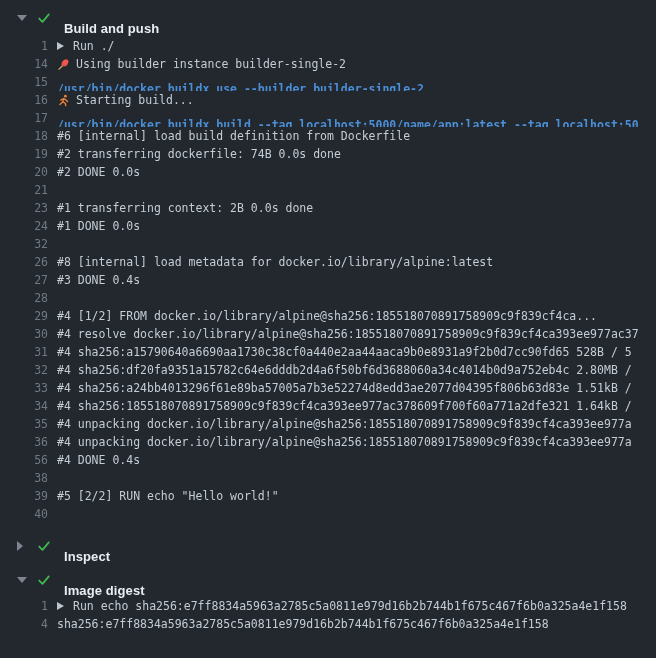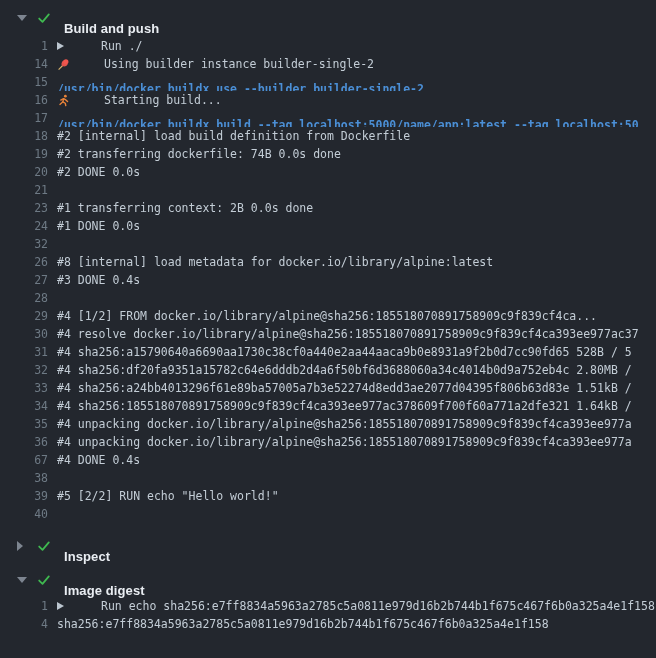--- a/index.html
+++ b/index.html
@@ -29,21 +29,21 @@
     font-size:13px;font-weight:bold;color:#e9edf2;letter-spacing:.1px;margin-top:20px;
   }
   .section-lines{padding:5px 0 9px 0;}
   .section-lines.digest{padding-top:3px;}
   .sec-digest{margin-top:6px;}
   .log-line{display:flex;height:18px;line-height:18px;font-size:11.5px;white-space:pre;}
   .line-number{
     flex:none;display:inline-block;width:48px;text-align:right;
     color:#6e7a85;cursor:pointer;
   }
-  .line-content{margin-left:9px;color:#c3cdd6;display:flex;align-items:center;overflow:hidden;gap:28px;}
+  .line-content{margin-left:9px;color:#c3cdd6;display:flex;align-items:center;overflow:hidden;}
   .line-text{white-space:pre;}
   .line-text.cmd{color:#4b8fd6;font-weight:bold;margin-top:13px;}
   .group-toggle{
     flex:none;width:0;height:0;margin-right:9px;cursor:pointer;
     border-top:4.5px solid transparent;border-bottom:4.5px solid transparent;
     border-left:7px solid #bcc6d0;
   }
   .inline-icon{flex:none;width:13px;height:13px;margin-right:6px;display:inline-flex;align-items:center;}
   .inline-icon svg{display:block;}
 </style>
@@ -69,39 +69,39 @@
                 <circle cx="11" cy="4.6" r="3.1" fill="#f1564e"></circle>
               </svg></span><span class="line-text">Using builder instance builder-single-2</span></span></div>
         <div class="log-line"><span class="line-number">15</span><span class="line-content"><span class="line-text cmd">/usr/bin/docker buildx use --builder builder-single-2</span></span></div>
         <div class="log-line"><span class="line-number">16</span><span class="line-content"><span class="inline-icon"><svg width="13" height="13" viewBox="0 0 16 16" fill="none" stroke="#e8833a" stroke-width="1.7" stroke-linecap="round" stroke-linejoin="round">
                 <circle cx="10.3" cy="2.7" r="1.7" fill="#e8833a" stroke="none"></circle>
                 <path d="M4.6 7.4 L8.1 5.8 L10.9 7.3 L13 9.3"></path>
                 <path d="M8.1 5.8 L7.2 9.6 L3.6 12.8"></path>
                 <path d="M7.2 9.6 L10.2 11.4 L10.8 14.2"></path>
               </svg></span><span class="line-text">Starting build...</span></span></div>
         <div class="log-line"><span class="line-number">17</span><span class="line-content"><span class="line-text cmd">/usr/bin/docker buildx build --tag localhost:5000/name/app:latest --tag localhost:50</span></span></div>
-        <div class="log-line"><span class="line-number">18</span><span class="line-content"><span class="line-text">#2 [internal] load build definition from Dockerfile</span></span></div>
+        <div class="log-line"><span class="line-number">18</span><span class="line-content"><span class="line-text">#6 [internal] load build definition from Dockerfile</span></span></div>
         <div class="log-line"><span class="line-number">19</span><span class="line-content"><span class="line-text">#2 transferring dockerfile: 74B 0.0s done</span></span></div>
         <div class="log-line"><span class="line-number">20</span><span class="line-content"><span class="line-text">#2 DONE 0.0s</span></span></div>
         <div class="log-line"><span class="line-number">21</span><span class="line-content"><span class="line-text"></span></span></div>
         <div class="log-line"><span class="line-number">23</span><span class="line-content"><span class="line-text">#1 transferring context: 2B 0.0s done</span></span></div>
         <div class="log-line"><span class="line-number">24</span><span class="line-content"><span class="line-text">#1 DONE 0.0s</span></span></div>
         <div class="log-line"><span class="line-number">32</span><span class="line-content"><span class="line-text"></span></span></div>
         <div class="log-line"><span class="line-number">26</span><span class="line-content"><span class="line-text">#8 [internal] load metadata for docker.io/library/alpine:latest</span></span></div>
         <div class="log-line"><span class="line-number">27</span><span class="line-content"><span class="line-text">#3 DONE 0.4s</span></span></div>
         <div class="log-line"><span class="line-number">28</span><span class="line-content"><span class="line-text"></span></span></div>
         <div class="log-line"><span class="line-number">29</span><span class="line-content"><span class="line-text">#4 [1/2] FROM docker.io/library/alpine@sha256:185518070891758909c9f839cf4ca...</span></span></div>
         <div class="log-line"><span class="line-number">30</span><span class="line-content"><span class="line-text">#4 resolve docker.io/library/alpine@sha256:185518070891758909c9f839cf4ca393ee977ac37</span></span></div>
         <div class="log-line"><span class="line-number">31</span><span class="line-content"><span class="line-text">#4 sha256:a15790640a6690aa1730c38cf0a440e2aa44aaca9b0e8931a9f2b0d7cc90fd65 528B / 5</span></span></div>
         <div class="log-line"><span class="line-number">32</span><span class="line-content"><span class="line-text">#4 sha256:df20fa9351a15782c64e6dddb2d4a6f50bf6d3688060a34c4014b0d9a752eb4c 2.80MB /</span></span></div>
         <div class="log-line"><span class="line-number">33</span><span class="line-content"><span class="line-text">#4 sha256:a24bb4013296f61e89ba57005a7b3e52274d8edd3ae2077d04395f806b63d83e 1.51kB /</span></span></div>
         <div class="log-line"><span class="line-number">34</span><span class="line-content"><span class="line-text">#4 sha256:185518070891758909c9f839cf4ca393ee977ac378609f700f60a771a2dfe321 1.64kB /</span></span></div>
         <div class="log-line"><span class="line-number">35</span><span class="line-content"><span class="line-text">#4 unpacking docker.io/library/alpine@sha256:185518070891758909c9f839cf4ca393ee977a</span></span></div>
         <div class="log-line"><span class="line-number">36</span><span class="line-content"><span class="line-text">#4 unpacking docker.io/library/alpine@sha256:185518070891758909c9f839cf4ca393ee977a</span></span></div>
-        <div class="log-line"><span class="line-number">67</span><span class="line-content"><span class="line-text">#4 DONE 0.4s</span></span></div>
+        <div class="log-line"><span class="line-number">56</span><span class="line-content"><span class="line-text">#4 DONE 0.4s</span></span></div>
         <div class="log-line"><span class="line-number">38</span><span class="line-content"><span class="line-text"></span></span></div>
         <div class="log-line"><span class="line-number">39</span><span class="line-content"><span class="line-text">#5 [2/2] RUN echo "Hello world!"</span></span></div>
         <div class="log-line"><span class="line-number">40</span></div>
       </div>
     </div>
     <div class="section sec-inspect">
       <div class="section-header">
         <span class="chevron collapsed"></span>
         <span class="check">
           <svg width="14" height="14" viewBox="0 0 16 16">

